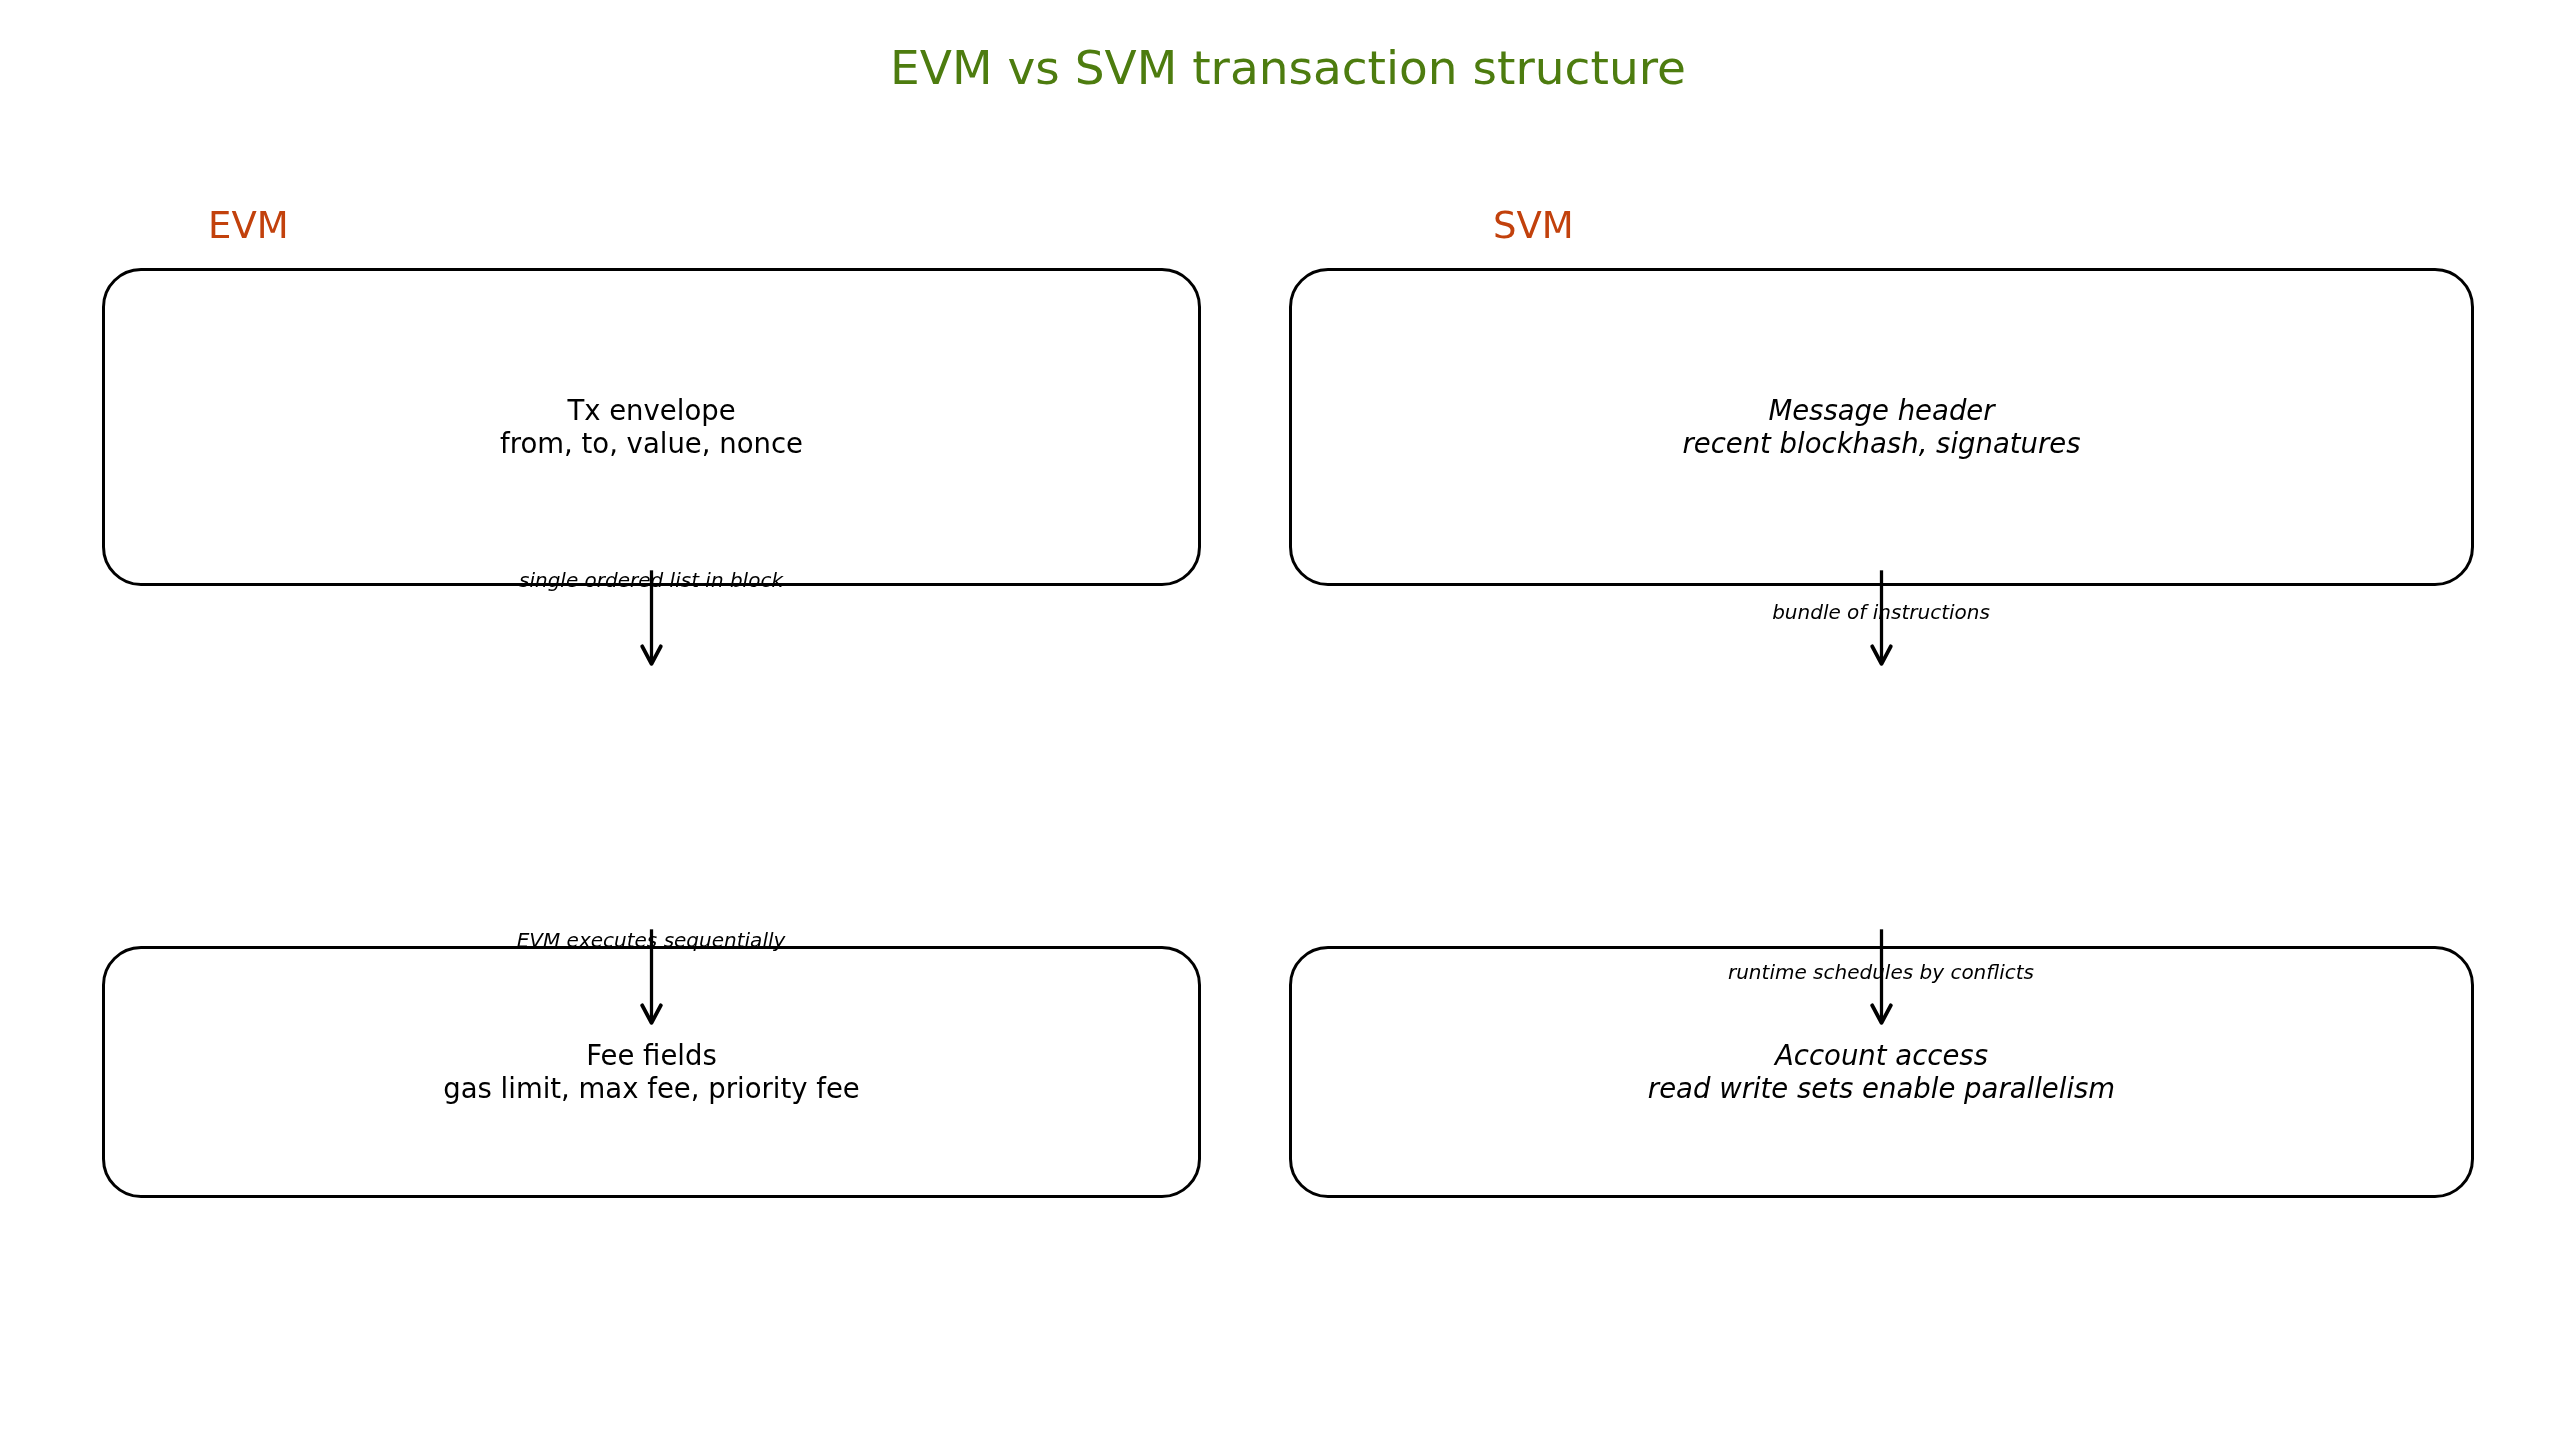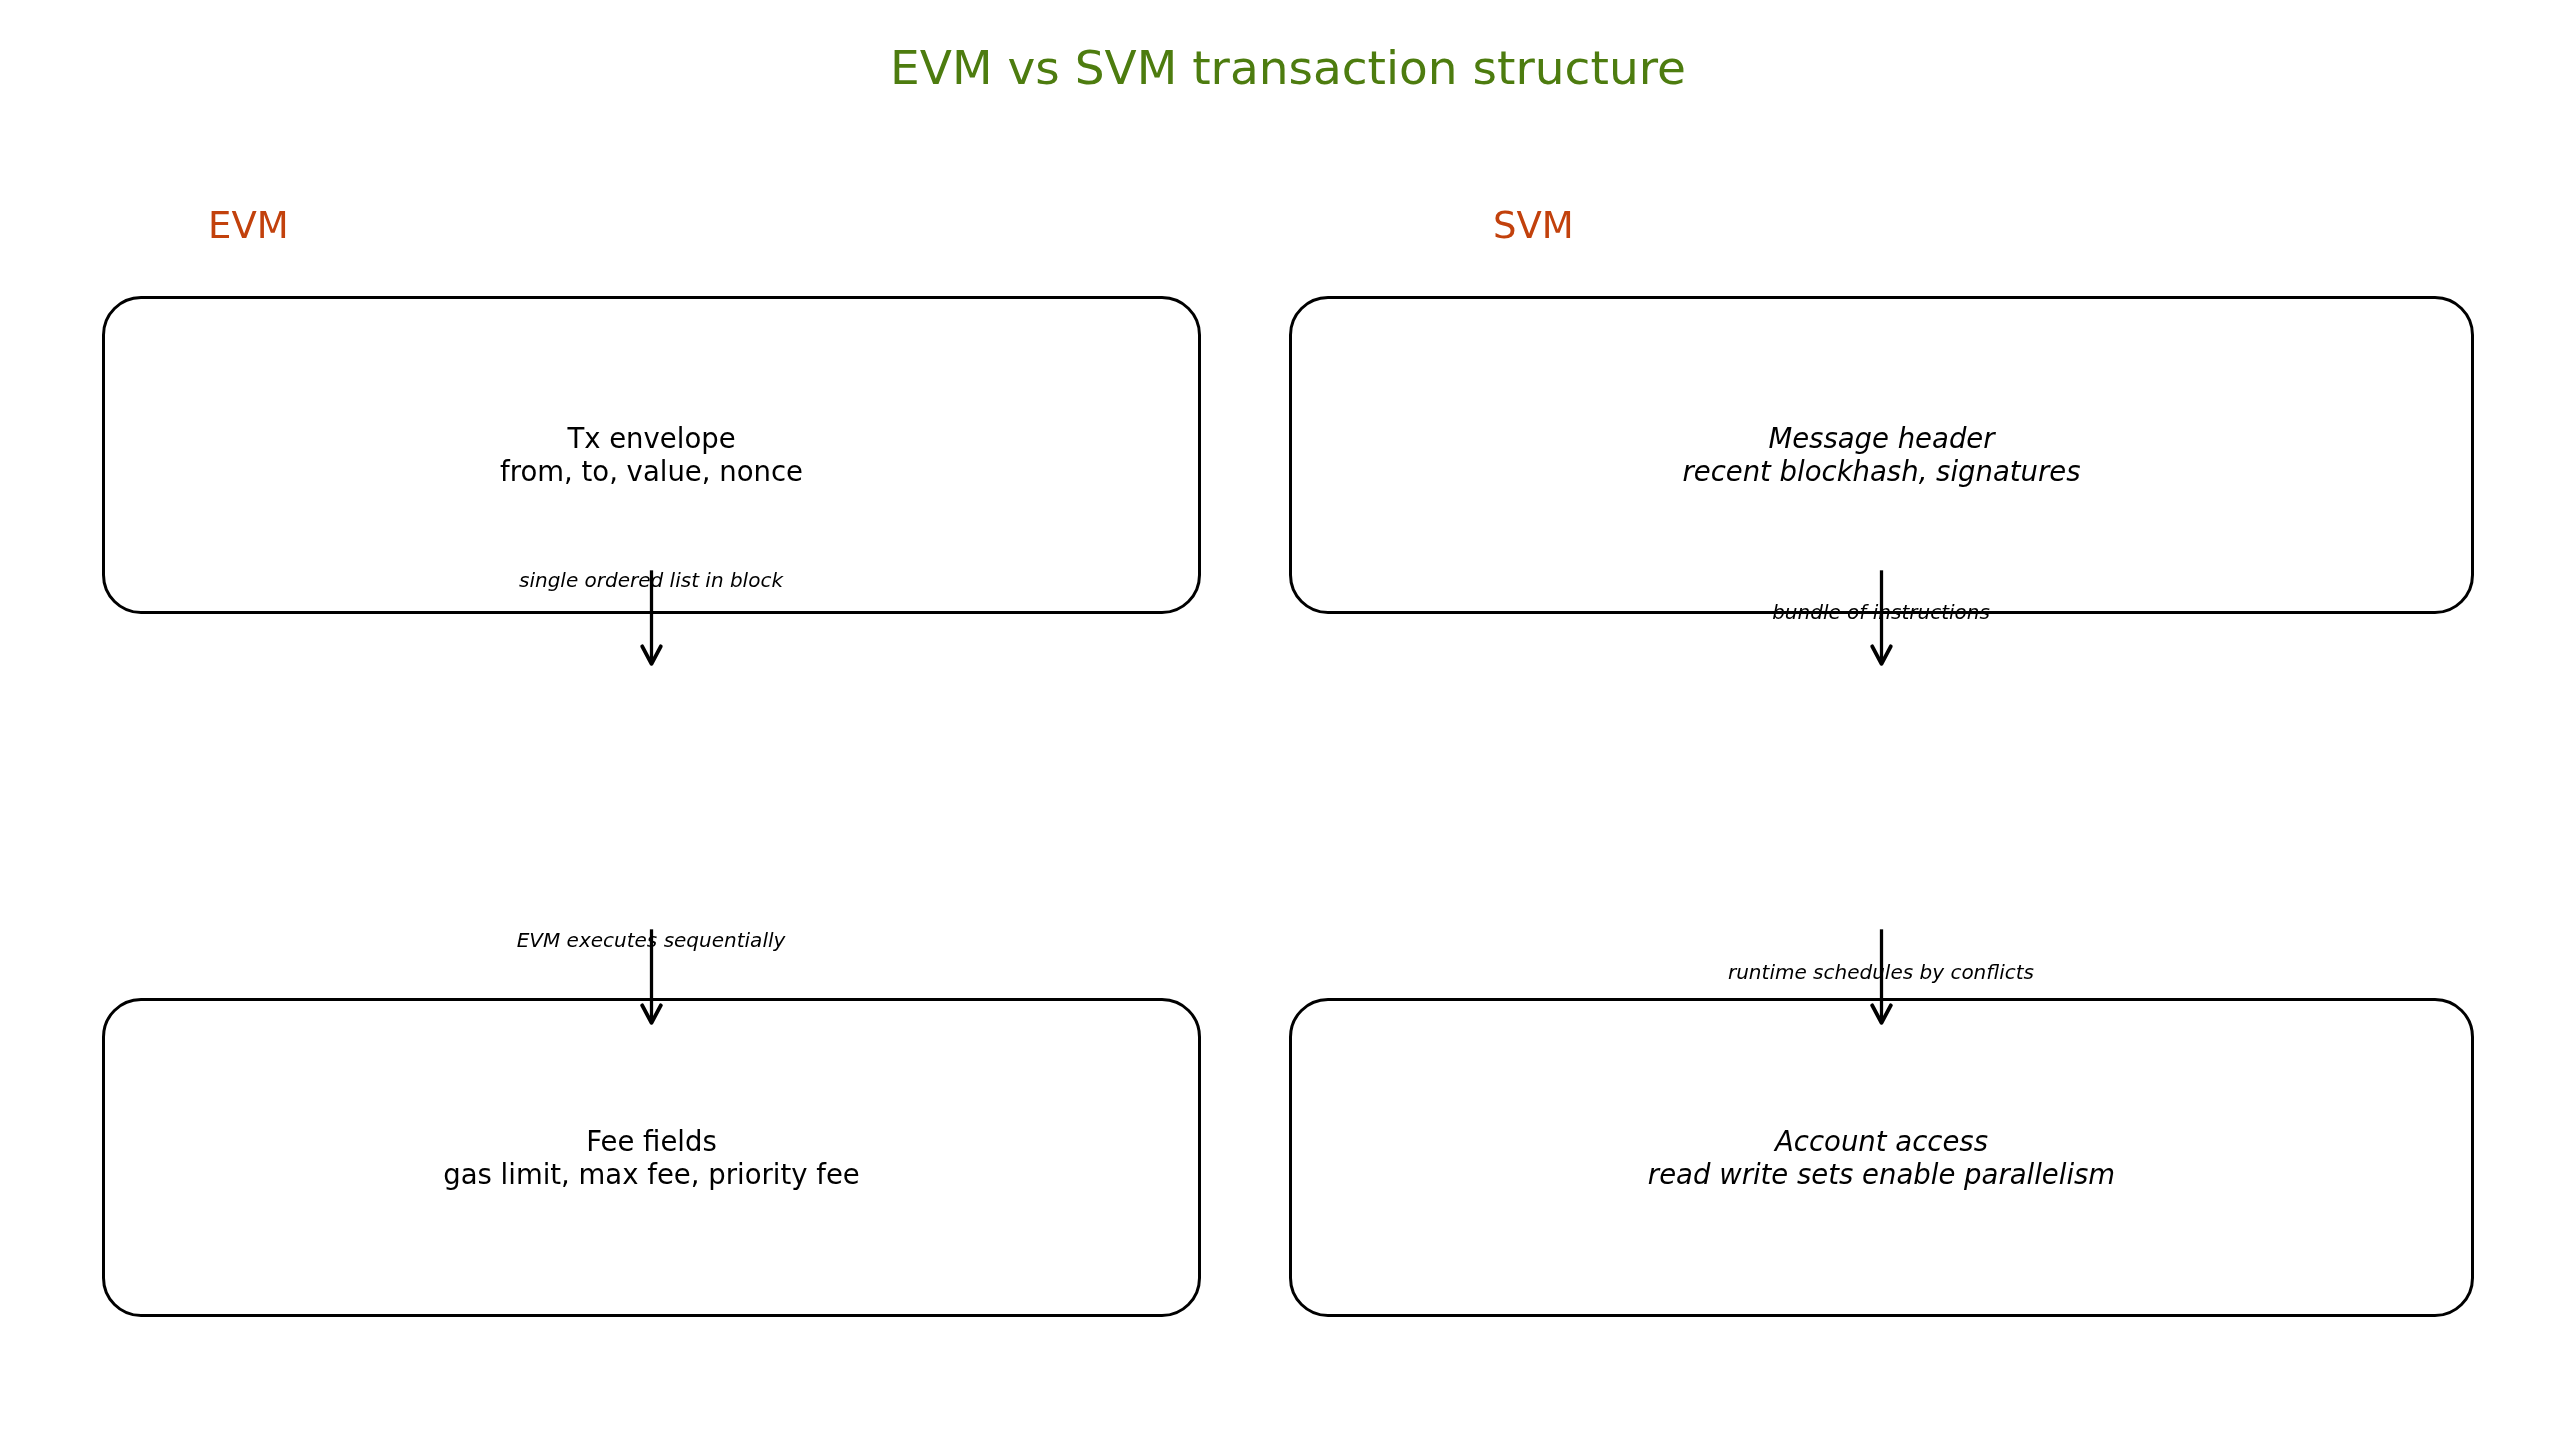--- a/index.html
+++ b/index.html
@@ -41,23 +41,23 @@
     border: 3.3px solid #000000;
     border-radius: 39px;
     background: transparent;
     display: flex;
     align-items: center;
     justify-content: center;
     text-align: center;
   }
   .box.evm { left: 102px; width: 1099px; }
   .box.svm { left: 1289px; width: 1185px; font-style: italic; }
-  .box.row1 { top: 296px;  height: 318px; }
+  .box.row1 { top: 268px;  height: 318px; }
   .box.row2 { top: 641px; height: 319px; }
-  .box.row3 { top: 998px; height: 319px; }
+  .box.row3 { top: 946px; height: 252px; }
   .box-text {
     font-size: 27.5px;
     line-height: 33px;
     color: #000000;
   }
   .arrow-label {
     position: absolute;
     transform: translateX(-50%);
     white-space: nowrap;
     font-size: 20px;

